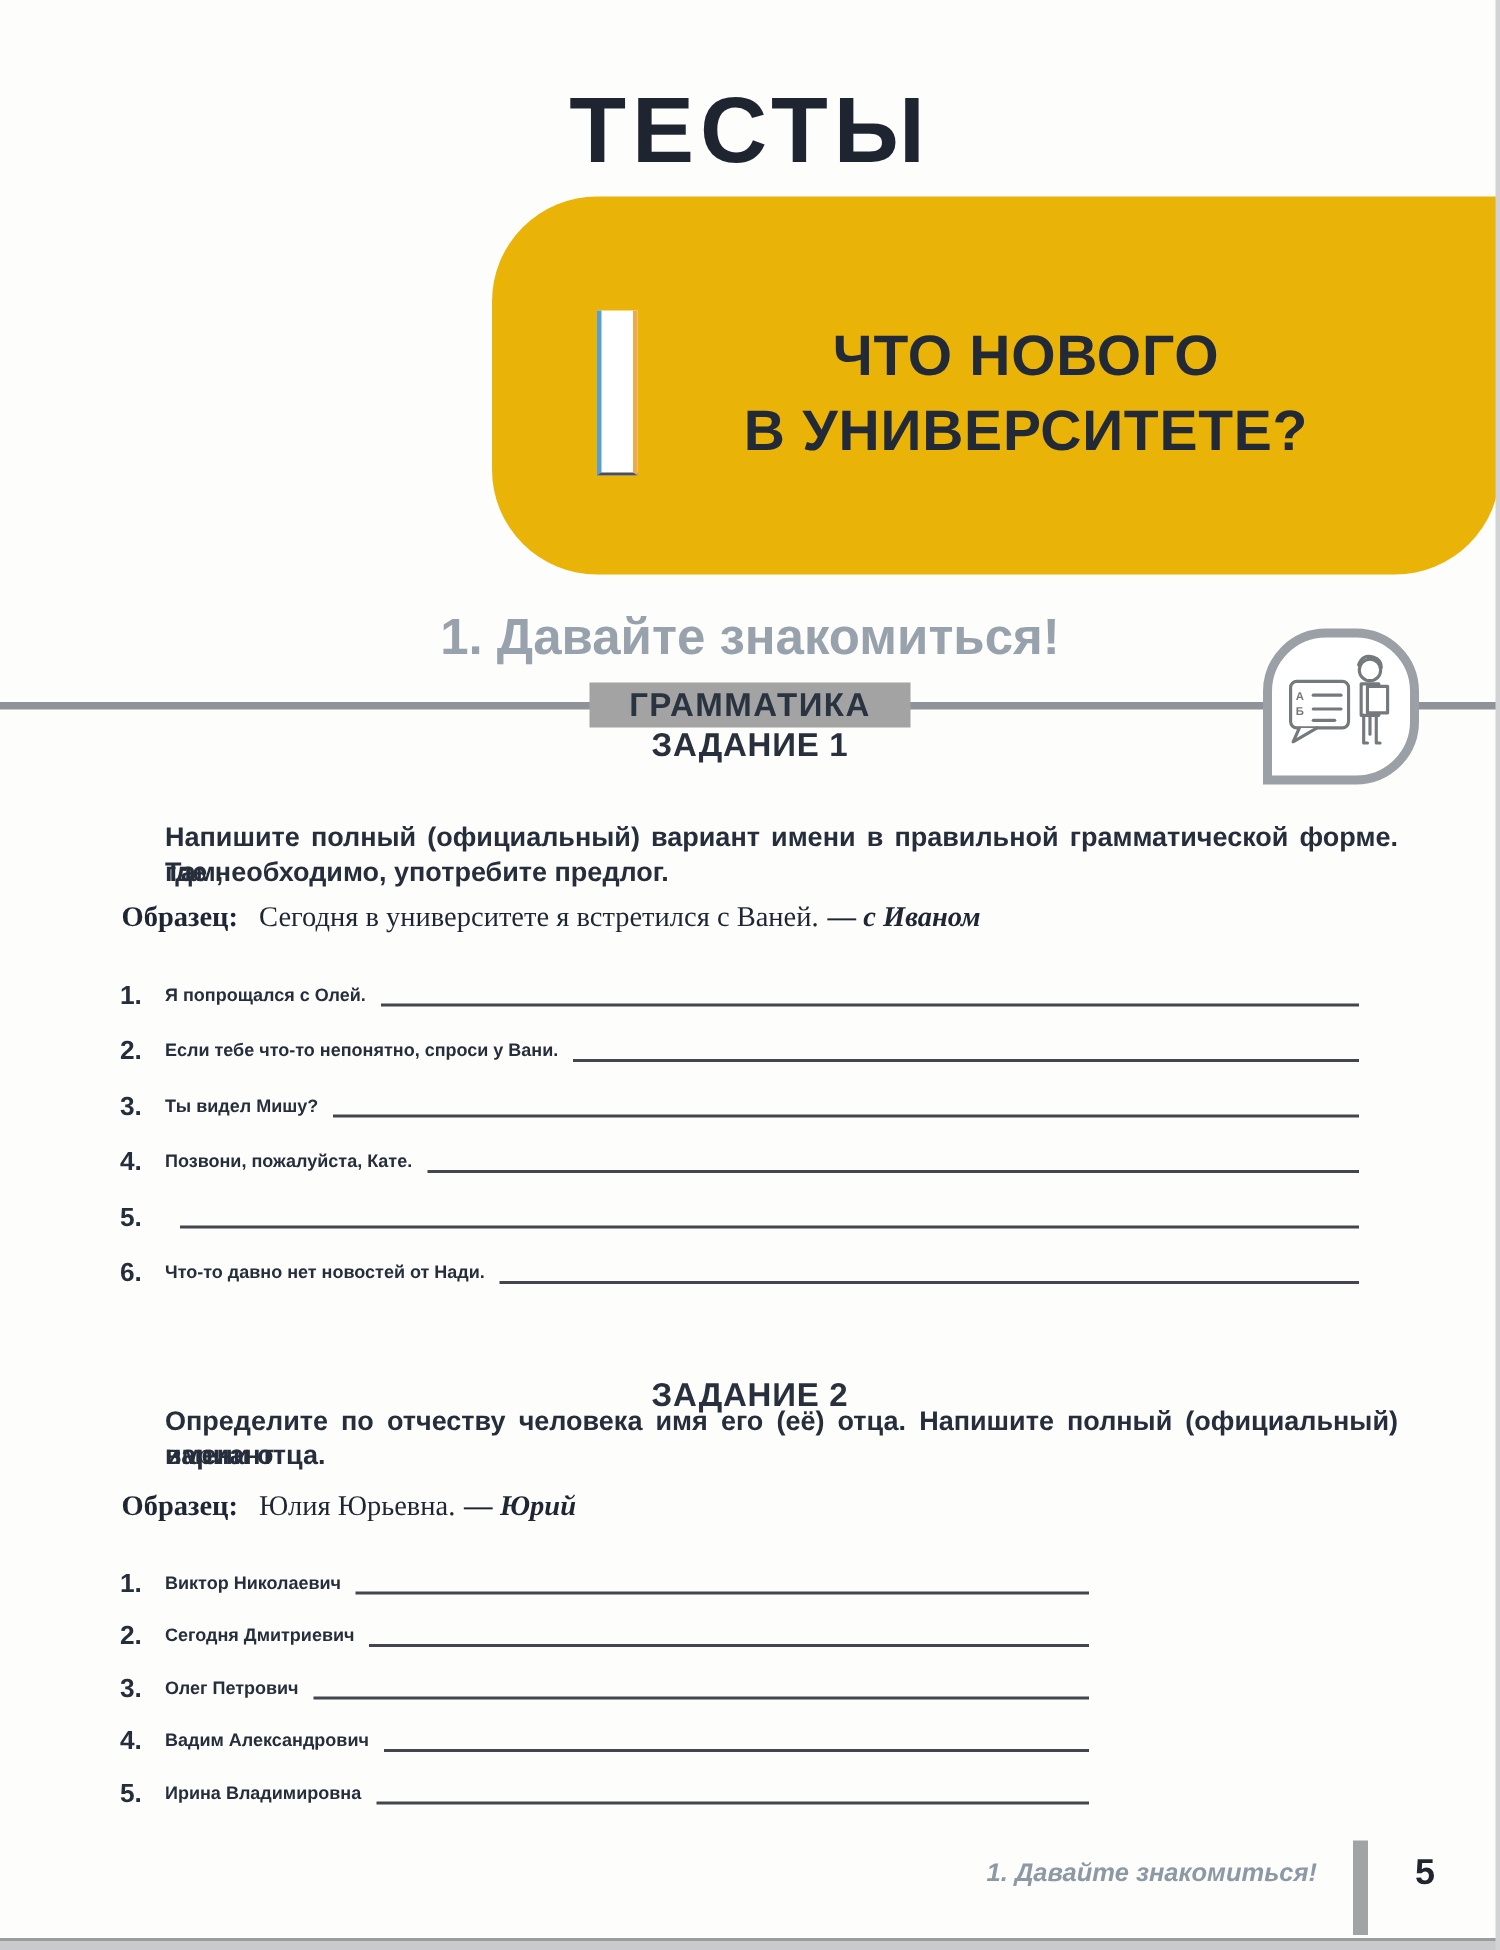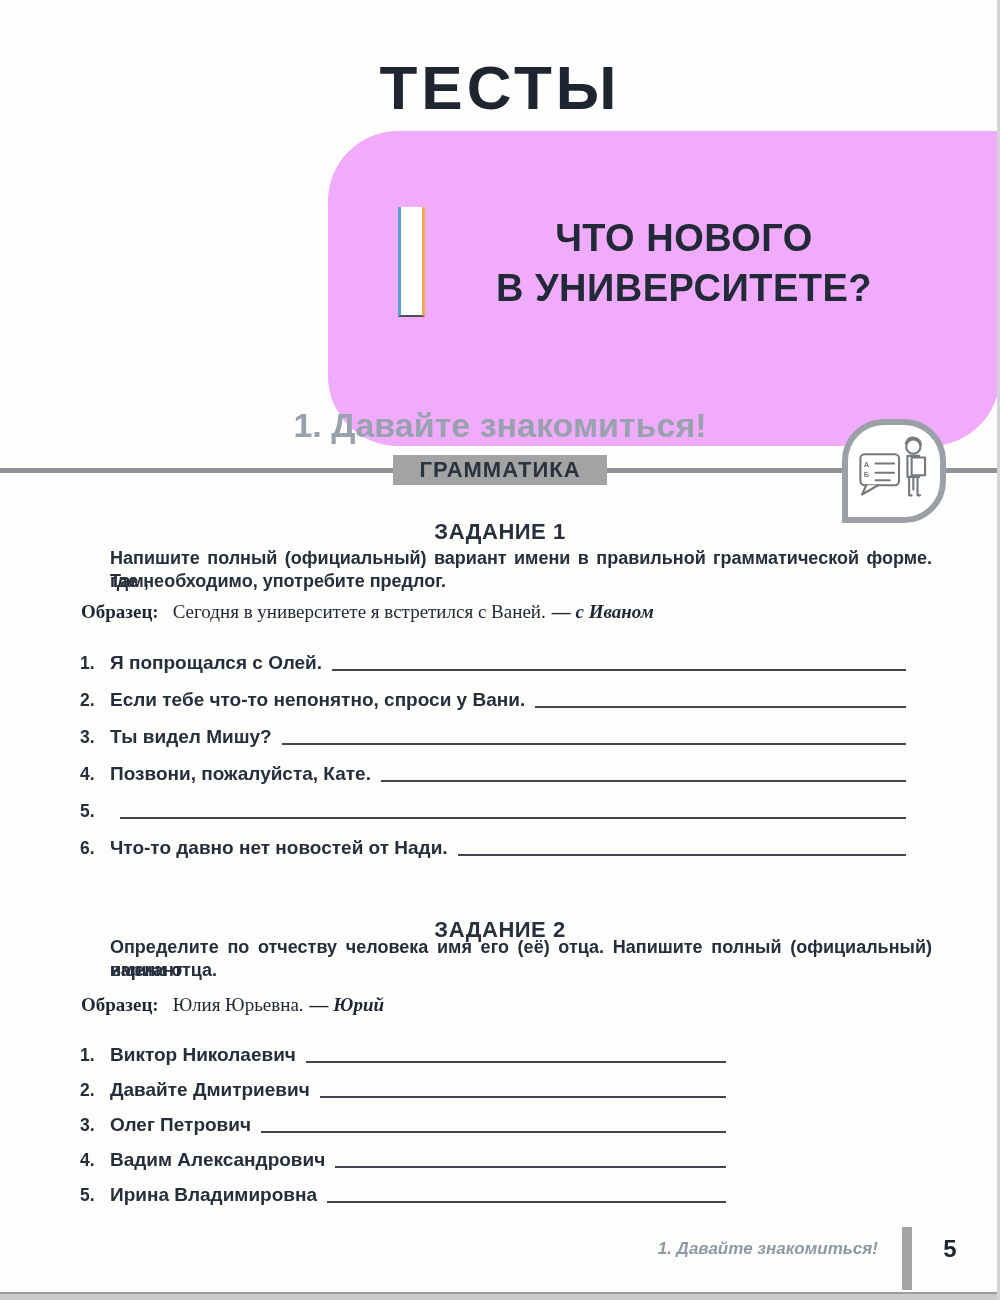--- a/index.html
+++ b/index.html
@@ -8,22 +8,22 @@
     background:#fdfdfc;overflow:hidden;
     font-family:"Liberation Sans",sans-serif;color:#242b38;
   }
   
   .page-title{
     position:absolute;top:56px;left:0;width:1000px;text-align:center;
     font-size:62px;line-height:64px;font-weight:bold;letter-spacing:4px;
     color:#1e2430;margin:0;
   }
   .unit-box{
-    position:absolute;left:328px;top:131px;width:672px;height:315px;
-    background:#f0abfc;border-radius:70px 0 70px 70px;
+    position:absolute;left:328px;top:131px;width:672px;height:252px;
+    background:#eab308;border-radius:70px 0 70px 70px;
   }
   .unit-bar{
     position:absolute;left:70px;top:76px;width:21px;height:108px;
     background:#ffffff;
     border-left:3px solid #57a0d6;border-right:3px solid #eea94e;
     border-bottom:2px solid #4a4f57;
   }
   .unit-title{
     position:absolute;left:80px;right:40px;top:82px;text-align:center;
     font-size:38px;line-height:50px;font-weight:bold;color:#232a37;
@@ -71,21 +71,21 @@
   .sample .ans{font-weight:bold;font-style:italic;margin-left:6px;}
   .qlist{position:absolute;left:80px;}
   .qrow{display:flex;align-items:flex-end;height:22px;}
   .list1 .qrow{margin-bottom:15px;}
   .list2 .qrow{margin-bottom:13px;}
   .qnum{
     flex:0 0 30px;font-size:17.5px;line-height:22px;font-weight:bold;
     color:#262e3c;
   }
   .qtext{
-    white-space:nowrap;font-size:19px;line-height:22px;font-weight:bold;
+    white-space:nowrap;font-size:12px;line-height:22px;font-weight:bold;
     color:#262e3c;
   }
   .qline{
     flex:1 1 auto;margin-left:10px;margin-bottom:3px;
     border-bottom:2.5px solid #43474d;height:0;
   }
   
   .footer-lesson{
     position:absolute;left:0;width:878px;top:1238px;text-align:right;
     font-size:17px;line-height:22px;font-weight:bold;font-style:italic;
@@ -148,21 +148,21 @@
         <path d="M78 57 L78 79 L81 79"></path>
         <line x1="73" y1="57" x2="73" y2="72"></line>
       </g>
       <g font-family="Liberation Sans, sans-serif" font-size="9" fill="#74797e" font-weight="bold">
         <text x="14" y="45">А</text>
         <text x="14" y="57">Б</text>
       </g>
     </svg>
   </div>
 
-  <h2 class="task-title" style="top:519px;">ЗАДАНИЕ 1</h2>
+  <h2 class="task-title" style="top:484px;">ЗАДАНИЕ 1</h2>
 
   <p class="instr jline" style="top:547px;">Напишите полный (официальный) вариант имени в правильной грамматической форме. Там,</p>
   <p class="instr" style="top:570px;">где необходимо, употребите предлог.</p>
 
   <p class="sample" style="top:600px;">
     <span class="lbl">Образец:</span><span>Сегодня в университете я встретился с Ваней.</span><span class="ans">— с Иваном</span>
   </p>
 
   <div class="qlist list1" style="top:652px;width:826px;">
     <div class="qrow">
@@ -206,21 +206,21 @@
   </p>
 
   <div class="qlist list2" style="top:1044px;width:646px;">
     <div class="qrow">
       <span class="qnum">1.</span>
       <span class="qtext">Виктор Николаевич</span>
       <span class="qline"></span>
     </div>
     <div class="qrow">
       <span class="qnum">2.</span>
-      <span class="qtext">Давайте Дмитриевич</span>
+      <span class="qtext">Сегодня Дмитриевич</span>
       <span class="qline"></span>
     </div>
     <div class="qrow">
       <span class="qnum">3.</span>
       <span class="qtext">Олег Петрович</span>
       <span class="qline"></span>
     </div>
     <div class="qrow">
       <span class="qnum">4.</span>
       <span class="qtext">Вадим Александрович</span>

